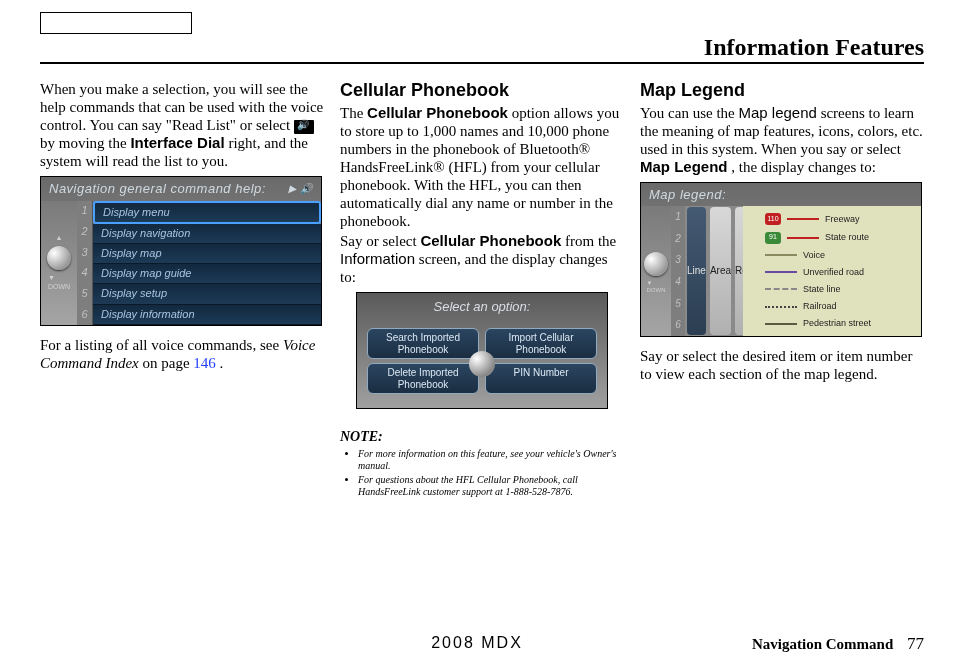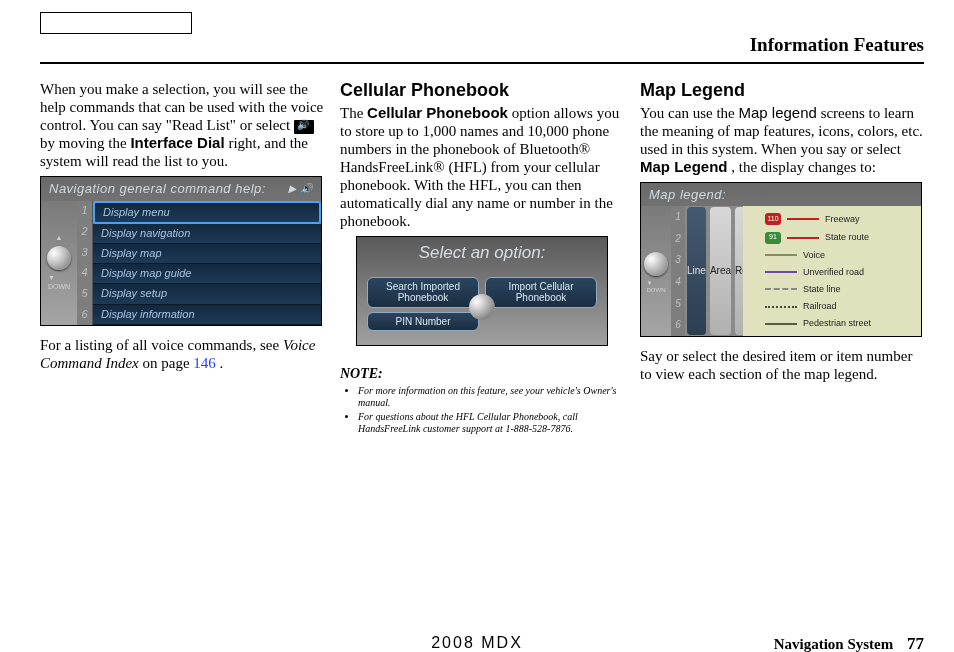--- a/index.html
+++ b/index.html
@@ -18,21 +18,21 @@
     top: 12px;
     left: 40px;
     width: 150px;
     height: 20px;
     border: 1px solid #000;
   }
   .page-title {
     position: absolute;
     top: 34px;
     right: 30px;
-    font-size: 19px;
+    font-size: 24px;
     font-weight: bold;
   }
   .hr-top {
     position: absolute;
     top: 62px;
     left: 40px;
     right: 30px;
     border-top: 2px solid #000;
   }
   .columns {
@@ -143,21 +143,21 @@
   
   .optshot {
     width: 250px;
     margin: 6px auto 8px auto;
     border: 1px solid #000;
     background: linear-gradient(#5a5a5a,#a0a0a0);
     font-family: Arial, Helvetica, sans-serif;
   }
   .opt-title {
     color: #d8dde4;
-    font-size: 17px;
+    font-size: 13px;
     text-align: center;
     padding: 6px 0;
     font-style: italic;
   }
   .opt-grid {
     padding: 8px 10px 14px 10px;
     display: grid;
     grid-template-columns: 1fr 1fr;
     gap: 4px 6px;
     position: relative;
@@ -262,21 +262,21 @@
     position:absolute; left:50%; transform:translateX(-50%);
     font-family: Arial, Helvetica, sans-serif;
     letter-spacing: 2px;
   }
   .footer-right {
     position:absolute; right: 30px;
     font-family: "Times New Roman", serif;
     font-size: 15px;
   }
   .footer-right .nav { font-weight: bold; }
-  .footer-right .pg { font-weight: bold; margin-left: 10px; font-size: 17px; margin-top: 7px; }
+  .footer-right .pg { font-weight: normal; margin-left: 10px; font-size: 17px; margin-top: 7px; }
 </style>
 </head>
 <body>
 
 <div class="header-box"></div>
 <div class="page-title">Information Features</div>
 <div class="hr-top"></div>
 
 <div class="columns">
 
@@ -328,26 +328,34 @@
     </p>
   </div>
 
   <div class="col">
     <h2>Cellular Phonebook</h2>
     <p>
       <span>The </span>
       <span class="bold-sans">Cellular Phonebook</span>
       <span> option allows you to store up to 1,000 names and 10,000 phone numbers in the phonebook of Bluetooth® HandsFreeLink® (HFL) from your cellular phonebook. With the HFL, you can then automatically dial any name or number in the phonebook.</span>
     </p>
+    <p style="margin-top:-4px">
+      <span>Say or select </span>
+      <span class="bold-sans">Cellular Phonebook</span>
+      <span> from the </span>
+      <span style="font-family:Arial,Helvetica,sans-serif">Information</span>
+      <span> screen, and the display changes to:</span>
+    </p>
 
     <div class="optshot">
       <div class="opt-title">Select an option:</div>
       <div class="opt-grid">
         <div class="opt-btn">Search Imported Phonebook</div>
         <div class="opt-btn">Import Cellular Phonebook</div>
+        <div class="opt-btn">Delete Imported Phonebook</div>
         <div class="opt-btn">PIN Number</div>
         <div class="opt-knob"></div>
       </div>
     </div>
 
     <div class="note-block">
       <div class="note-title">NOTE:</div>
       <ul class="note-list">
         <li>For more information on this feature, see your vehicle's Owner's manual.</li>
         <li>For questions about the HFL Cellular Phonebook, call HandsFreeLink customer support at 1-888-528-7876.</li>
@@ -426,16 +434,16 @@
     </div>
 
     <p>Say or select the desired item or item number to view each section of the map legend.</p>
   </div>
 
 </div>
 
 <div class="footer">
   <div class="footer-center">2008  MDX</div>
   <div class="footer-right">
-    <span class="nav">Navigation System</span>
+    <span class="nav">Navigation Command</span>
     <span class="pg">77</span>
   </div>
 </div>
 
 </body></html>

